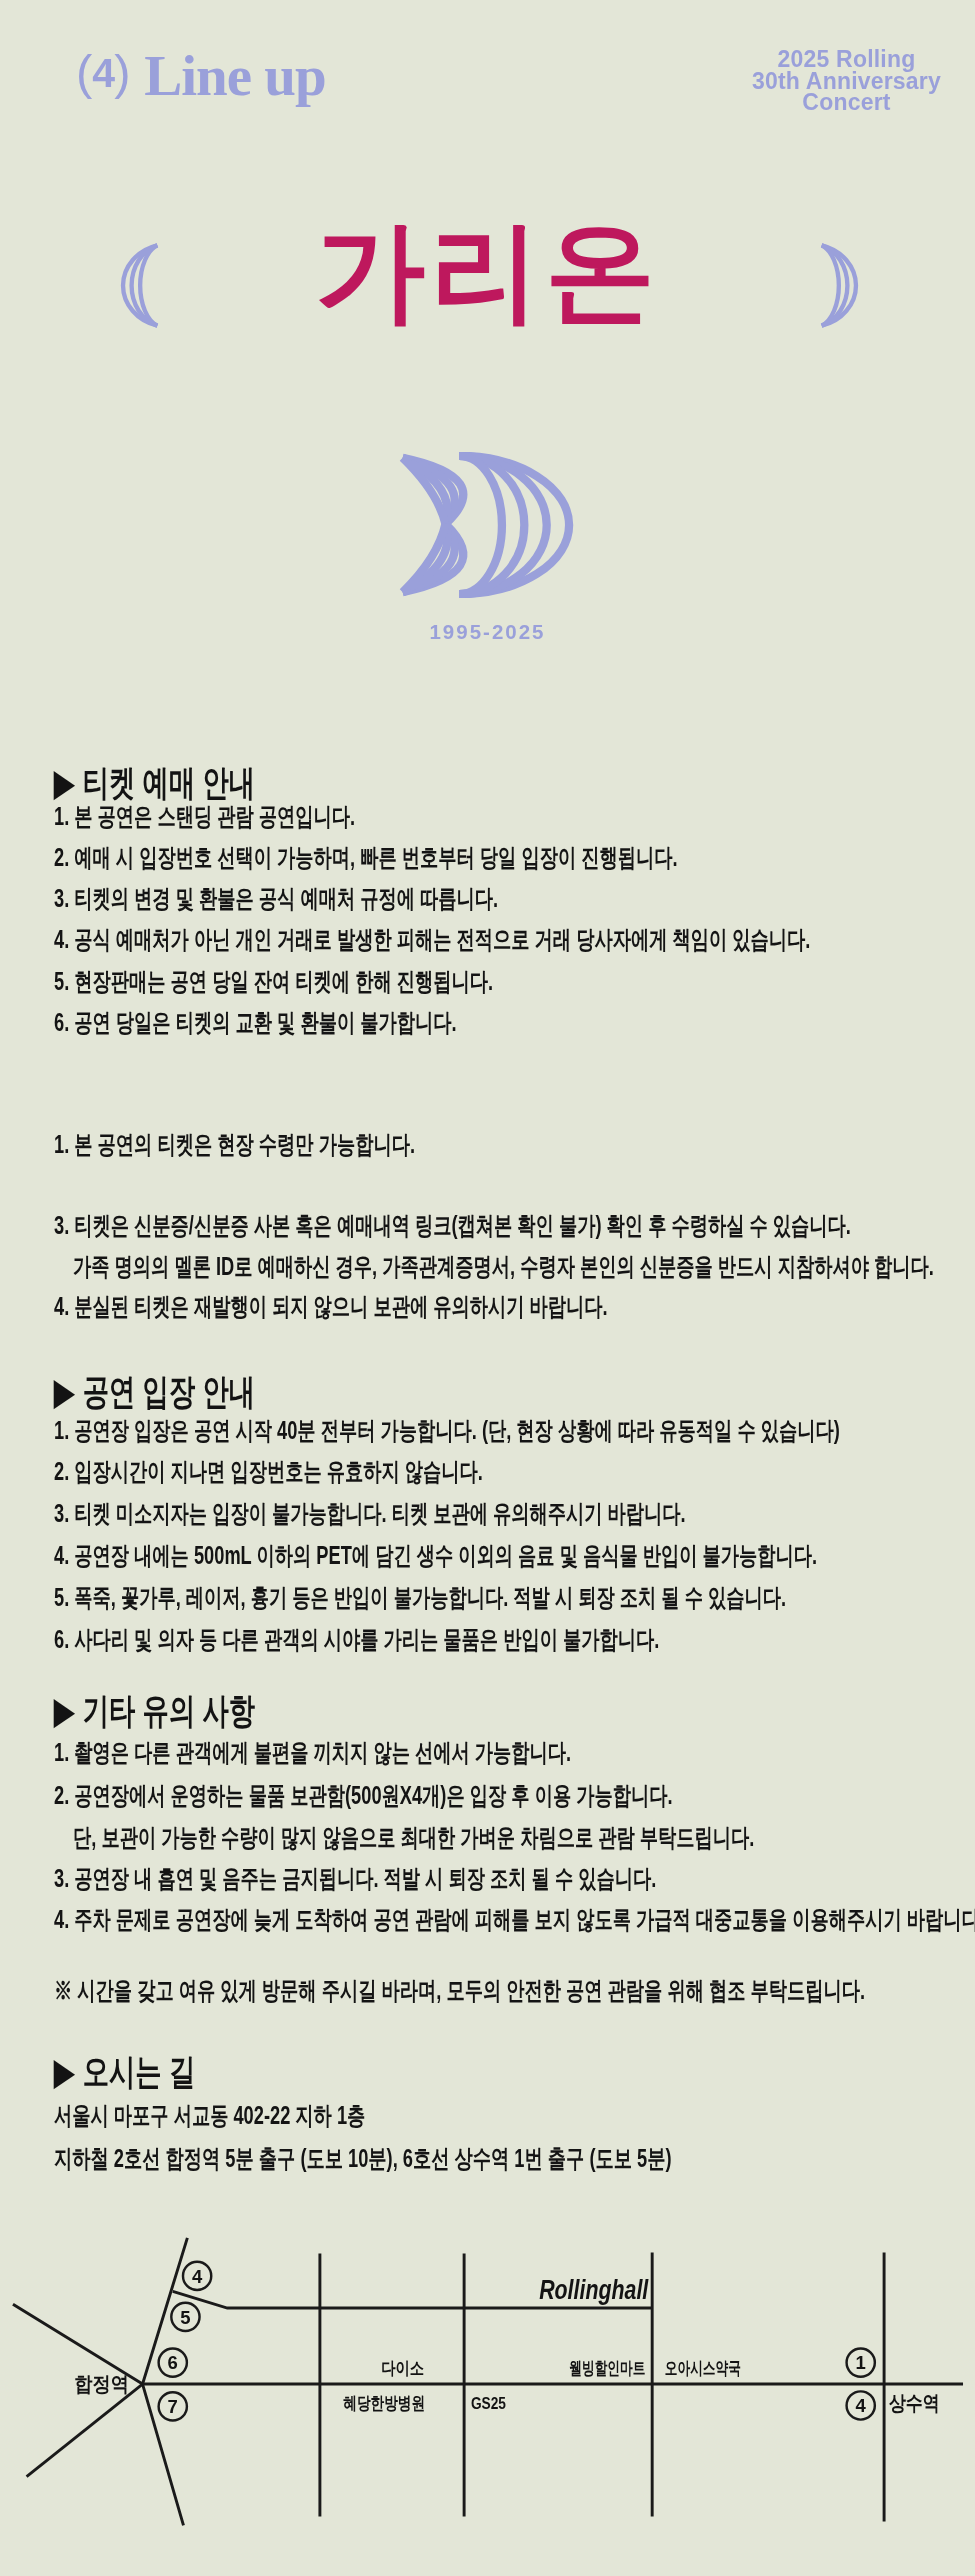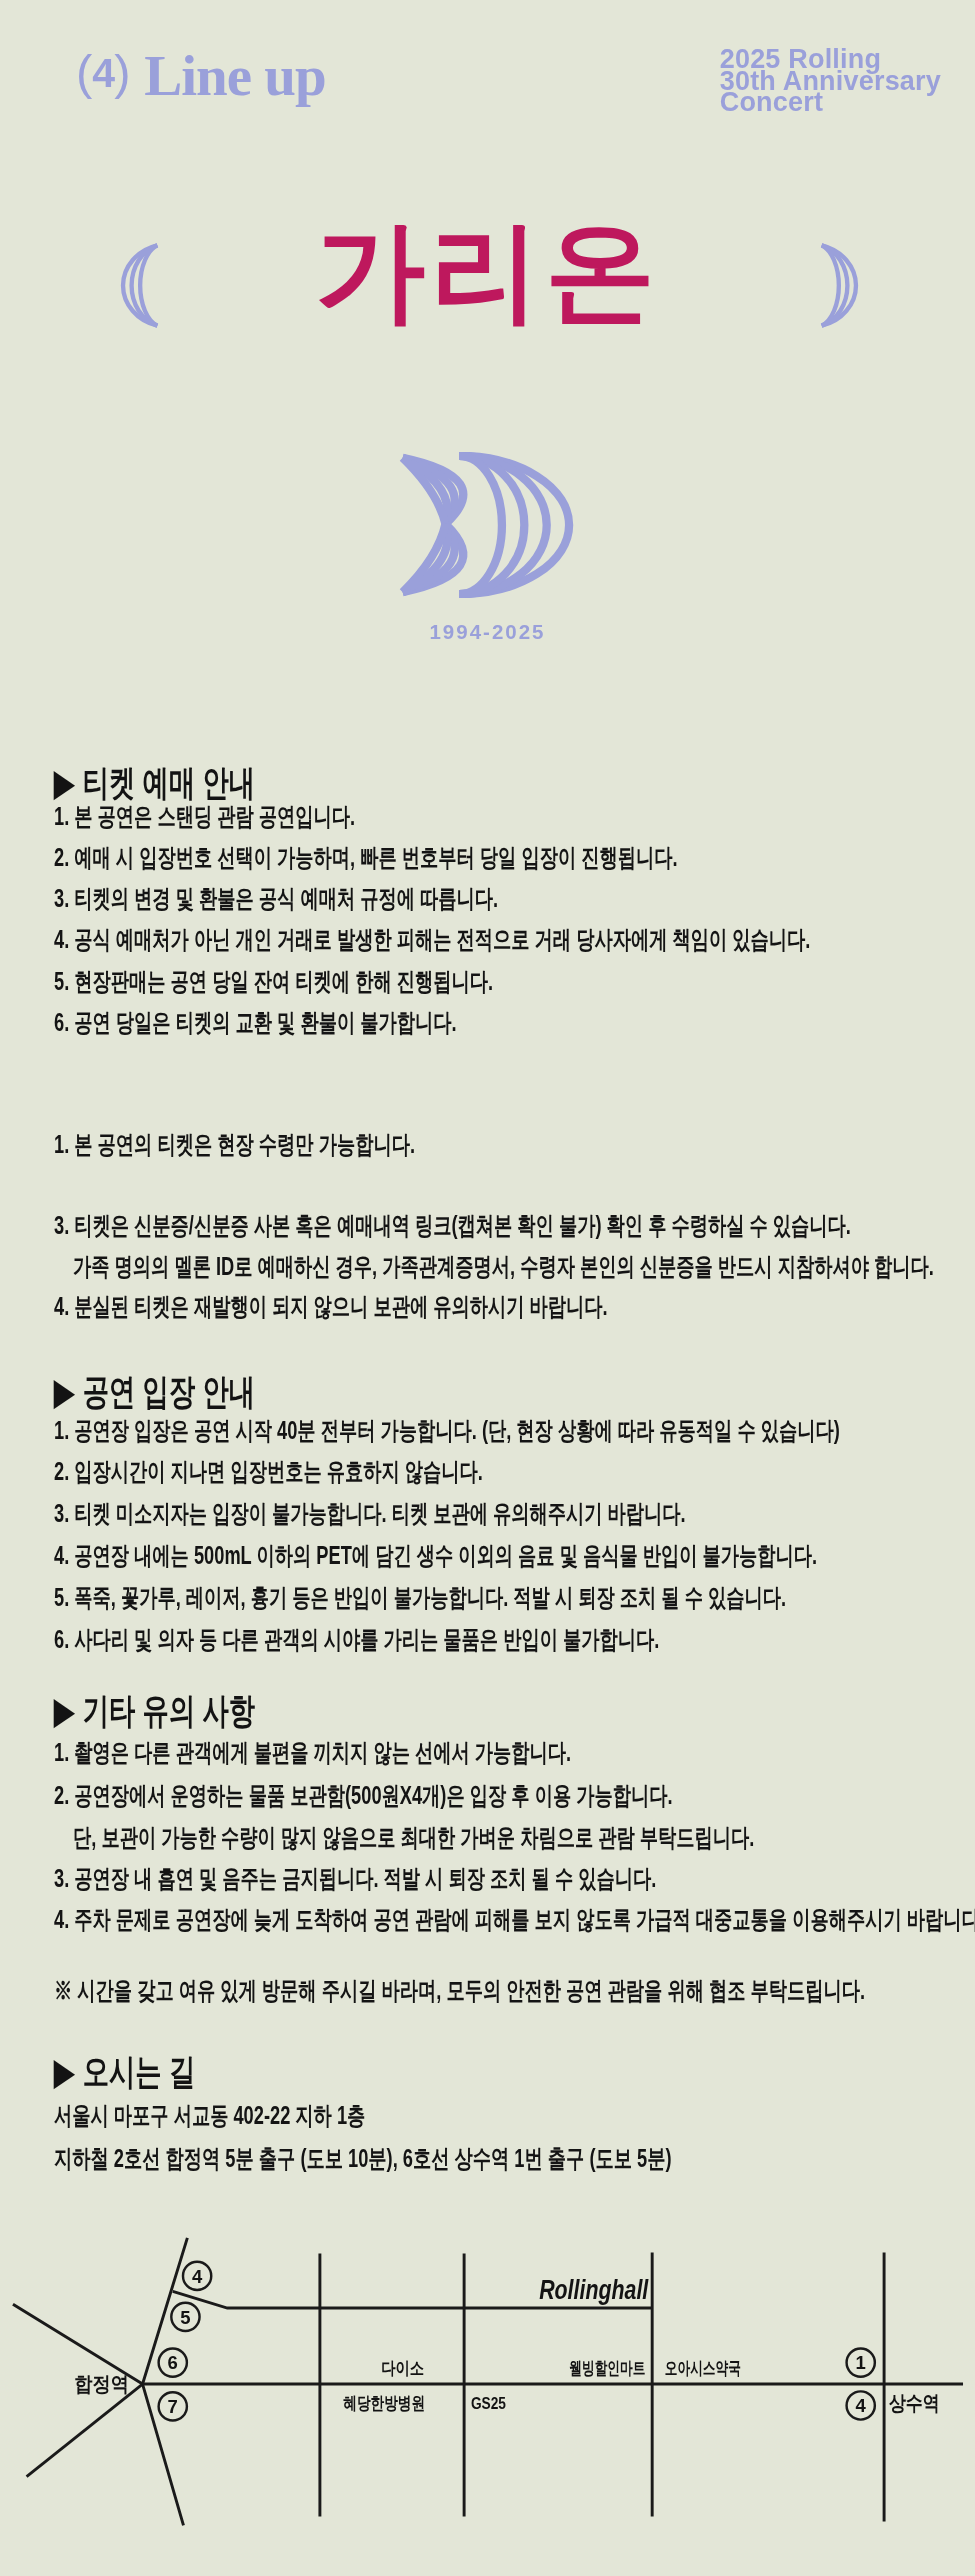--- a/index.html
+++ b/index.html
@@ -10,22 +10,22 @@
   }
   
   .brand{position:absolute;left:32px;top:43px;color:#9aa0da;white-space:nowrap;margin-left:44px;}
   .brand .paren{font-size:49px;font-weight:500;vertical-align:5.9px;}
   .brand .num{font-size:41px;font-weight:800;vertical-align:7.8px;letter-spacing:-1px;}
   .brand .wordmark{
     font-family:"Liberation Serif", serif;font-weight:700;font-size:57px;
     letter-spacing:-1px;margin-left:13.7px;
   }
   .event{
-    position:absolute;right:34px;top:49px;text-align:left;color:#9aa0da;
-    font-weight:700;font-size:27px;line-height:21.5px;letter-spacing:0.2px;
+    position:absolute;right:34px;top:49px;text-align:center;color:#9aa0da;
+    font-weight:700;font-size:23px;line-height:21.5px;letter-spacing:0.2px;
   }
   
   .artist{
     position:absolute;top:216px;left:0;width:100%;text-align:center;
     color:#be185d;font-size:110px;font-weight:900;letter-spacing:4.9px;line-height:1;
   }
   .moon{position:absolute;top:242px;width:59px;height:87px;}
   .moon.left{left:107px;} .moon.right{left:813px;}
   
   .logo30{position:absolute;left:389px;top:452px;}
@@ -88,21 +88,21 @@
       <path d="M 58 74 Q 90 119 14 144"></path>
       <path d="M 58 74 Q 70 114 14 144"></path>
       <path d="M 58 74 Q 50 109 14 144"></path>
 
       <path d="M 72 4 A 113 71 0 0 1 72 146"></path>
       <path d="M 72 4 A 90 71 0 0 1 72 146"></path>
       <path d="M 72 4 A 67 71 0 0 1 72 146"></path>
       <path d="M 72 4 A 44 71 0 0 1 72 146"></path>
     </g>
   </svg>
-  <div class="years">1994-2025</div>
+  <div class="years">1995-2025</div>
 
   <div class="h" style="top:759px">
     <span class="hc"><span class="mk">▶</span><span>티켓 예매 안내</span></span>
   </div>
   <div class="t" style="top:800px"><span class="tc">1. 본 공연은 스탠딩 관람 공연입니다.</span></div>
   <div class="t" style="top:841px"><span class="tc">2. 예매 시 입장번호 선택이 가능하며, 빠른 번호부터 당일 입장이 진행됩니다.</span></div>
   <div class="t" style="top:882px"><span class="tc">3. 티켓의 변경 및 환불은 공식 예매처 규정에 따릅니다.</span></div>
   <div class="t" style="top:923px"><span class="tc">4. 공식 예매처가 아닌 개인 거래로 발생한 피해는 전적으로 거래 당사자에게 책임이 있습니다.</span></div>
   <div class="t" style="top:965px"><span class="tc">5. 현장판매는 공연 당일 잔여 티켓에 한해 진행됩니다.</span></div>
   <div class="t" style="top:1006px"><span class="tc">6. 공연 당일은 티켓의 교환 및 환불이 불가합니다.</span></div>

